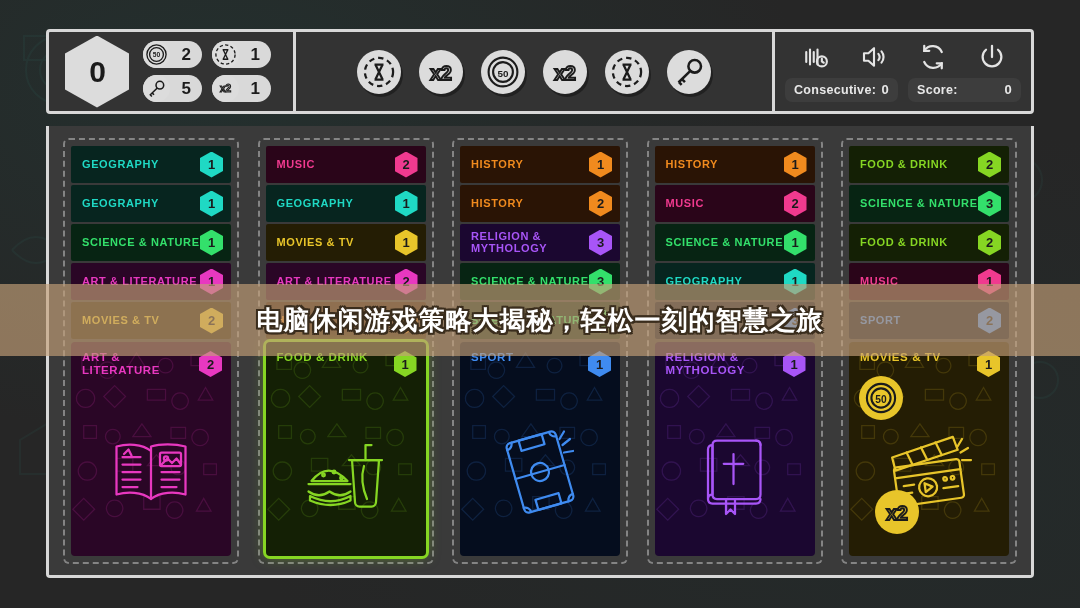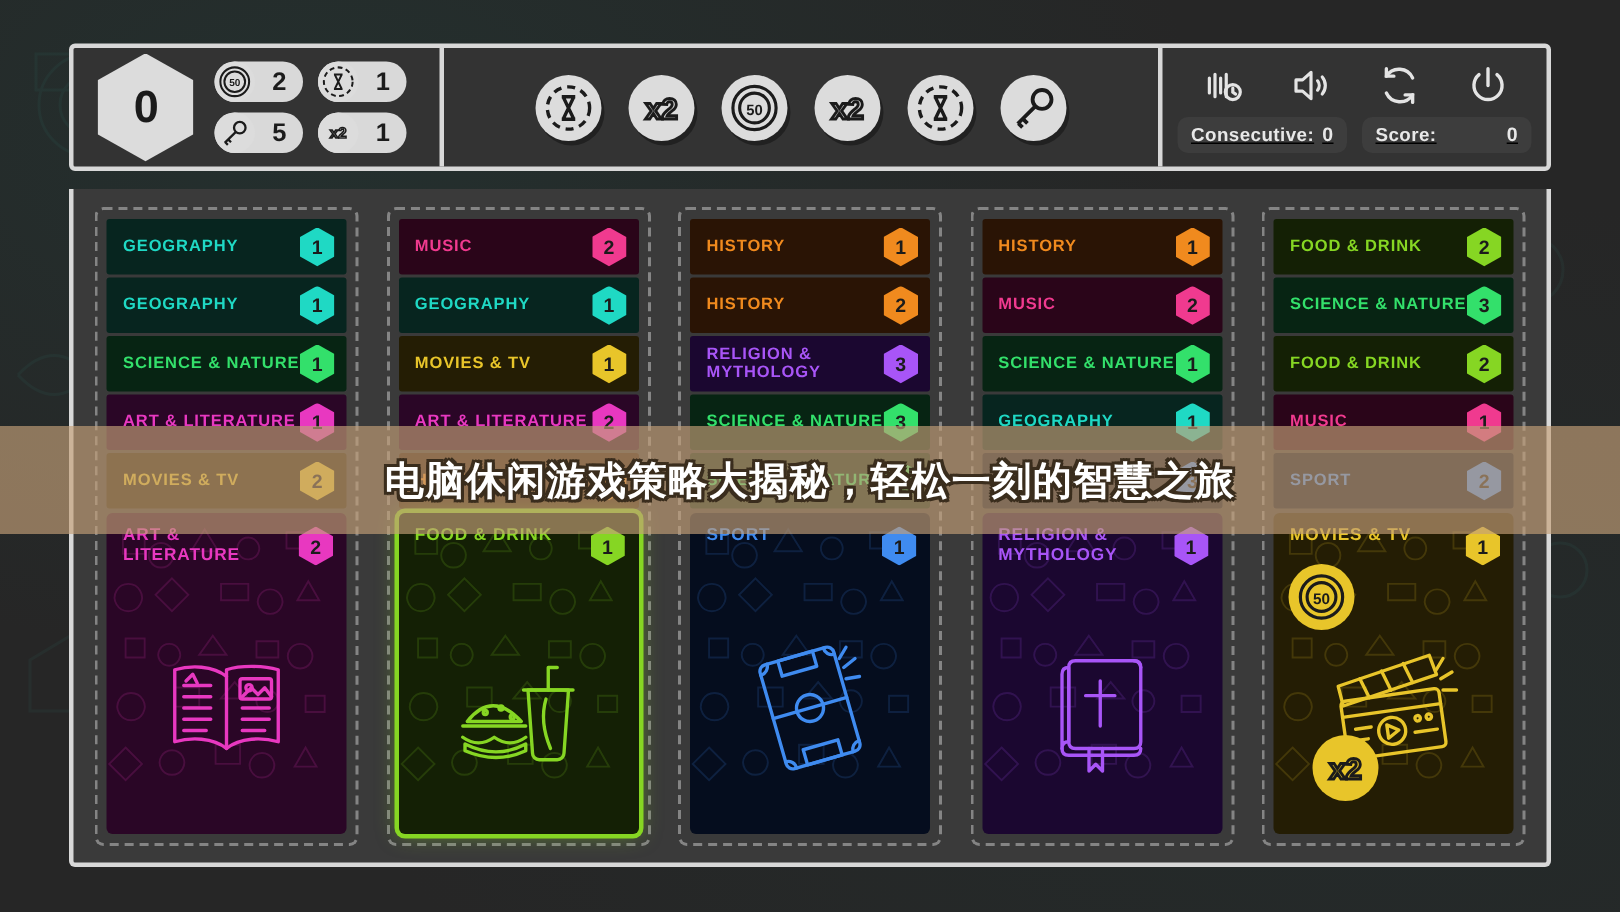--- a/index.html
+++ b/index.html
@@ -45,21 +45,21 @@
   .topbar-sep {
     width: 3px;
     background: #d8d8d8;
     margin: 0;
     flex: 0 0 3px;
   }
 
   .tb-section { position: relative; display: flex; align-items: center; }
   .tb-left { flex: 0 0 244px; padding-left: 16px; gap: 14px; }
   .tb-mid  { flex: 1 1 auto; justify-content: center; gap: 18px; }
-  .tb-right{ flex: 0 0 256px; flex-direction: column; justify-content: center; padding: 0 10px; text-decoration: underline; }
+  .tb-right{ flex: 0 0 256px; flex-direction: column; justify-content: center; padding: 0 10px; }
 
   
   .hex-big {
     width: 64px; height: 72px;
     background: #dcdcdc;
     clip-path: polygon(50% 0%, 100% 25%, 100% 75%, 50% 100%, 0% 75%, 0% 25%);
     display: flex; align-items: center; justify-content: center;
     color: #1b1b1b;
     font-size: 30px; font-weight: bold;
     letter-spacing: -1px;

